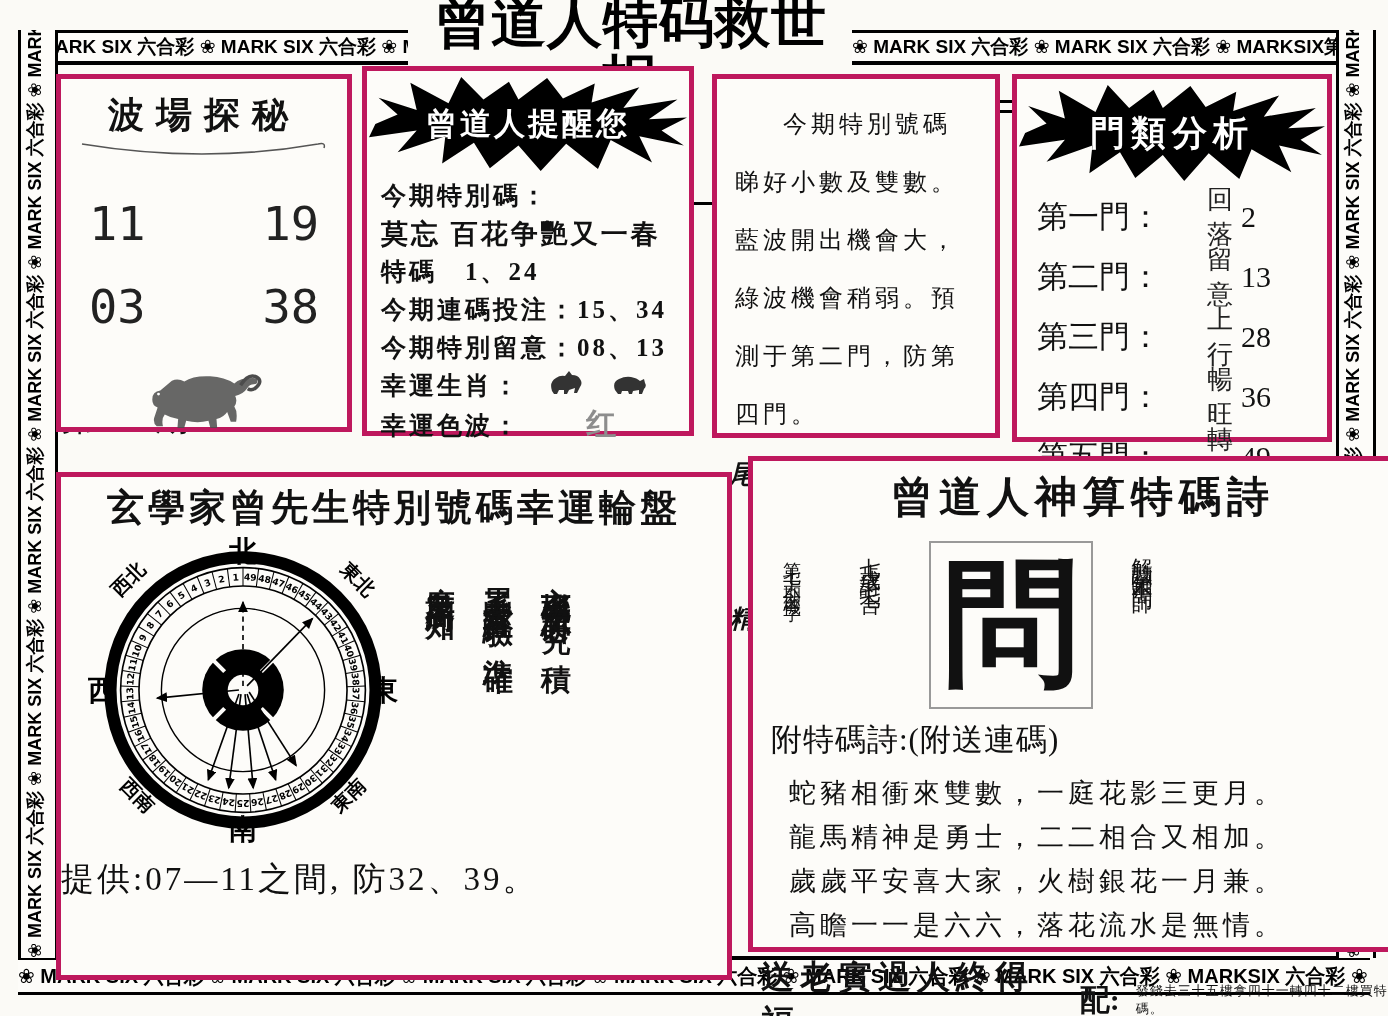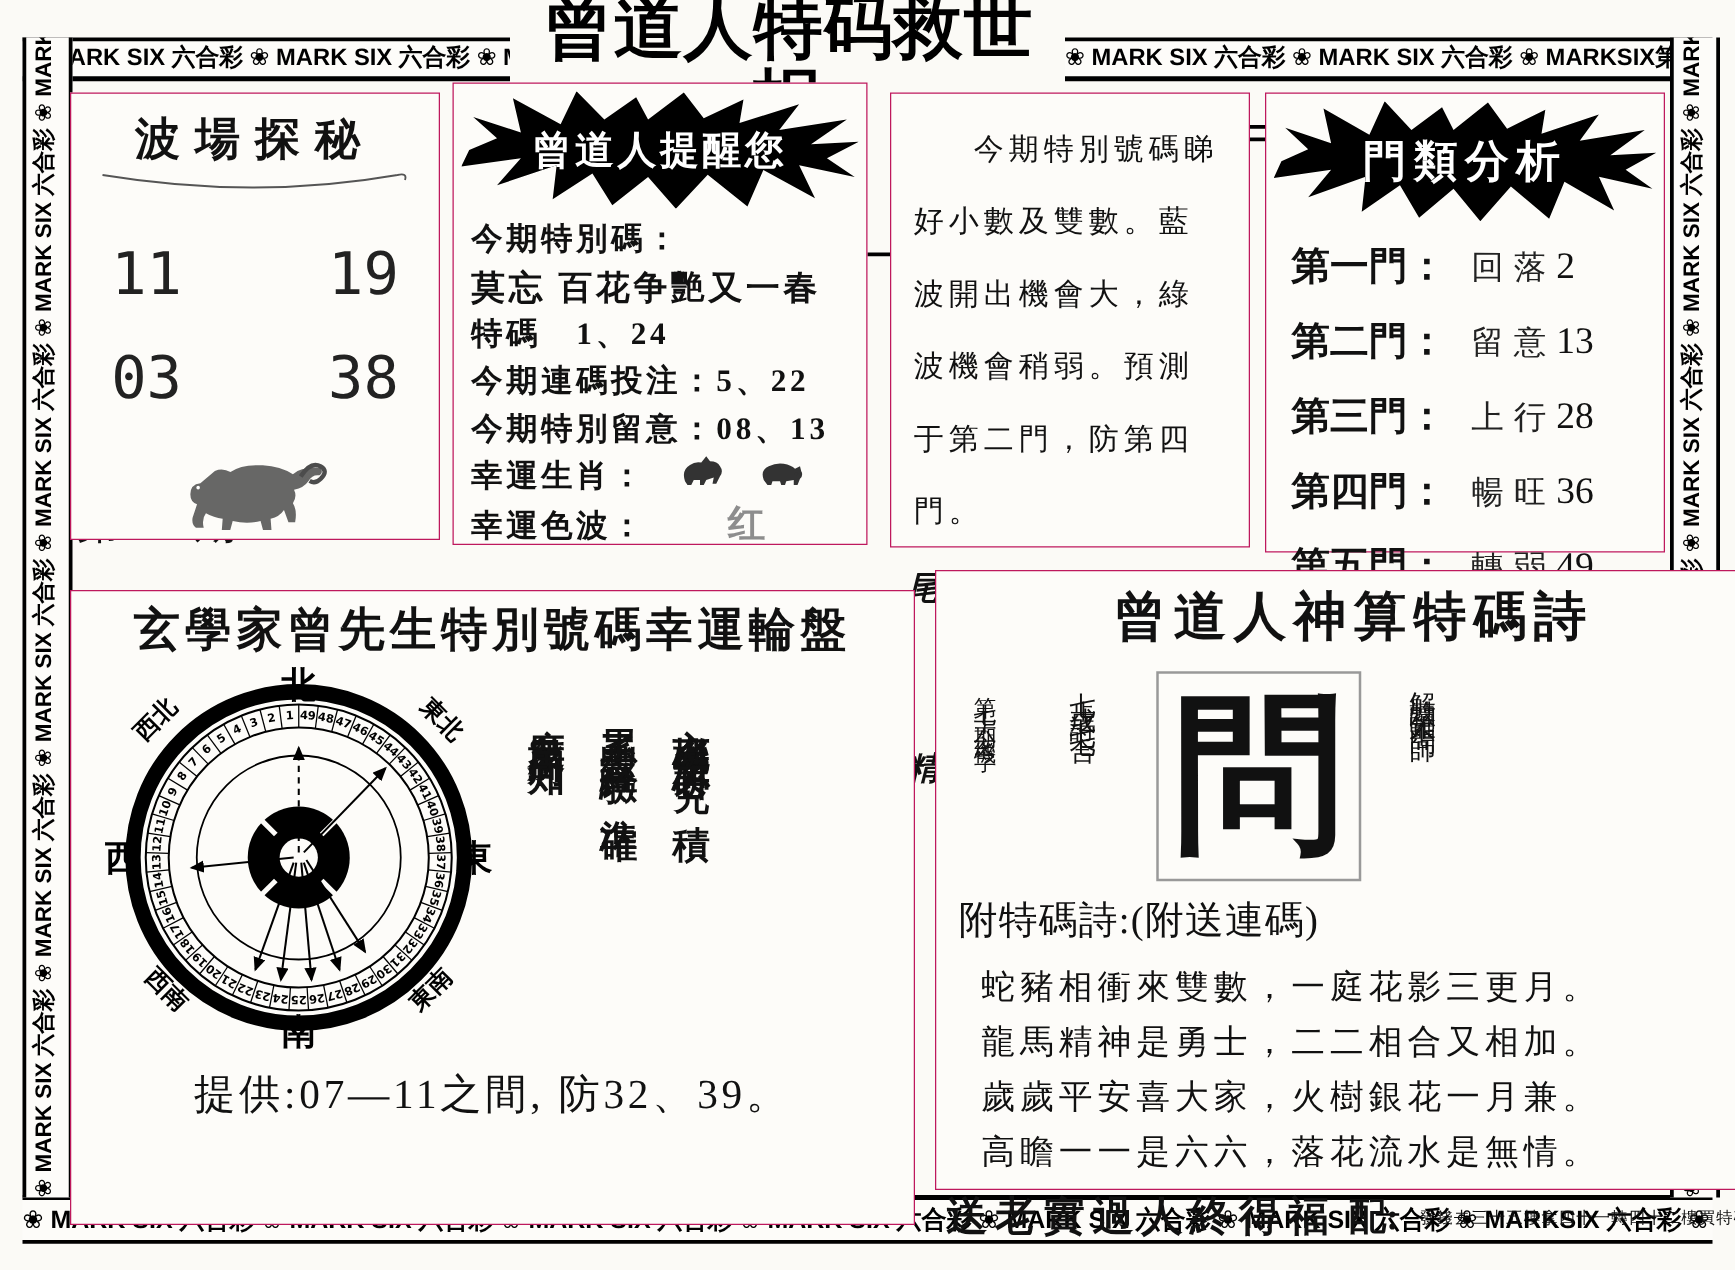--- a/index.html
+++ b/index.html
@@ -16,21 +16,21 @@
         font-size:20px;line-height:32px;}
   .band-left{left:18px;top:30px;width:34px;height:928px;border-left:3px solid #000;border-right:3px solid #000;}
   .band-right{left:1336px;top:30px;width:34px;height:928px;border-left:3px solid #000;border-right:3px solid #000;}
   .vstrip{position:absolute;left:0;top:100%;transform-origin:0 0;transform:rotate(-90deg);
         width:928px;height:28px;line-height:28px;font-size:18px;white-space:nowrap;}
   
   .main-title{position:absolute;left:408px;top:-6px;width:446px;height:58px;text-align:center;
         font-size:55px;font-weight:900;letter-spacing:1px;line-height:58px;color:#000;}
   .issue-no{position:absolute;left:62px;top:396px;font-size:34px;letter-spacing:2px;background:transparent;}
   
-  .box{position:absolute;background:#fdfcf9;border:1px solid #be185d;box-sizing:border-box;}
+  .box{position:absolute;background:#fdfcf9;border:5px solid #be185d;box-sizing:border-box;}
   .burst{position:relative;margin:6px auto 0;background:#000;display:flex;align-items:center;justify-content:center;
         clip-path:polygon(2% 50%,9% 40%,3% 22%,15% 35%,13% 6%,25% 28%,29% 0%,36% 24%,44% 5%,47% 24%,56% 1%,61% 23%,71% 7%,70% 27%,85% 11%,80% 33%,97% 24%,88% 45%,100% 43%,92% 57%,99% 73%,85% 63%,89% 91%,76% 67%,72% 98%,62% 71%,54% 100%,47% 73%,38% 97%,33% 70%,23% 92%,24% 63%,9% 80%,15% 57%,0% 64%);}
   .burst span{color:#fff;font-weight:bold;}
   
   .b1-title{text-align:center;font-size:36px;font-weight:bold;letter-spacing:12px;margin-top:12px;}
   .b1-nums{width:230px;margin:34px auto 0;font-family:"DejaVu Sans Mono","Liberation Mono",monospace;
         font-size:47px;color:#222;}
   .b1-row{display:flex;justify-content:space-between;margin-bottom:28px;}
   .b1-tiger{text-align:center;margin-top:22px;}
   
@@ -40,30 +40,30 @@
   .zico{display:inline-block;vertical-align:middle;margin-left:18px;}
   
   .b3-title{text-align:center;font-size:38px;font-weight:bold;letter-spacing:10px;margin-top:10px;}
   .b3-body{padding:16px 18px 0;font-size:24px;line-height:58px;letter-spacing:4px;text-indent:2em;}
   .b3-row{padding:4px 12px 0;font-size:26px;display:flex;}
   .b3-label{font-weight:bold;letter-spacing:2px;white-space:nowrap;}
   .b3-vals{letter-spacing:5px;}
   
   .b4-rows{margin-top:6px;}
   .b4-row{display:flex;align-items:center;height:60px;padding:0 20px;}
-  .b4-label{font-size:31px;font-weight:bold;white-space:nowrap;}
+  .b4-label{font-size:31px;font-weight:normal;white-space:nowrap;}
   .b4-name{font-size:26px;letter-spacing:8px;flex:1;padding-left:16px;color:#222;text-align:right;}
   .b4-val{font-size:30px;width:66px;}
   
   .b5-title{text-align:center;font-size:37px;font-weight:bold;letter-spacing:4px;margin-top:6px;}
   .b5-mid{display:flex;margin-top:4px;}
   .b5-vtext{writing-mode:vertical-rl;height:280px;margin:26px 40px 0 0;font-size:30px;font-weight:bold;
         letter-spacing:6px;line-height:58px;}
   .b5-para{padding:0 16px;font-size:25px;line-height:40px;letter-spacing:2px;text-indent:2em;}
-  .b5-tigong{text-align:center;font-size:33px;letter-spacing:3px;margin-top:14px;}
+  .b5-tigong{text-align:left;font-size:33px;letter-spacing:3px;margin-top:14px;}
   
   .b6-title{text-align:center;font-size:42px;font-weight:bold;letter-spacing:6px;margin-top:8px;}
   .b6-mid{display:flex;align-items:flex-start;padding:16px 24px 0;}
   .b6-col{writing-mode:vertical-rl;font-size:21px;letter-spacing:6px;line-height:30px;}
   .b6-col.small{font-size:18px;margin-top:6px;}
   .b6-wen{width:160px;height:164px;border:2px solid #999;margin:0 34px 0 44px;display:flex;
         align-items:center;justify-content:center;}
   .b6-wen span{font-size:138px;font-weight:900;line-height:1;}
   .b6-fu{padding:10px 0 0 18px;font-size:31px;letter-spacing:1px;}
   .b6-poem{padding:10px 0 0 36px;font-size:27px;letter-spacing:4px;line-height:44px;}
@@ -122,21 +122,21 @@
   </div>
 
   <div class="box" style="left:362px;top:66px;width:332px;height:370px;">
     <div class="burst" style="width:318px;height:94px;">
       <span style="font-size:31px;letter-spacing:3px;">曾道人提醒您</span>
     </div>
     <div class="b2-lines">
       <div class="b2-line">今期特別碼：</div>
       <div class="b2-line" style="font-size:27px;">莫忘 百花争艷又一春</div>
       <div class="b2-line">特碼　1、24</div>
-      <div class="b2-line">今期連碼投注：5、22</div>
+      <div class="b2-line">今期連碼投注：15、34</div>
       <div class="b2-line">今期特別留意：08、13</div>
       <div class="b2-line">
         <span>幸運生肖：</span>
         <span class="zico">
           <svg width="34" height="26" viewBox="0 0 34 26">
               <path d="M4 21 q-3 -9 4 -13 q4 -3 9 -2 l4 -5 3 4 q6 0 8 4 q3 4 0 8 l-3 6 -3 0 1 -5 -6 2 -2 4 -3 0 0 -4 -5 0 -2 4 -3 0 z" fill="#333"></path>
             </svg>
         </span>
         <span class="zico">
           <svg width="36" height="24" viewBox="0 0 36 24">

